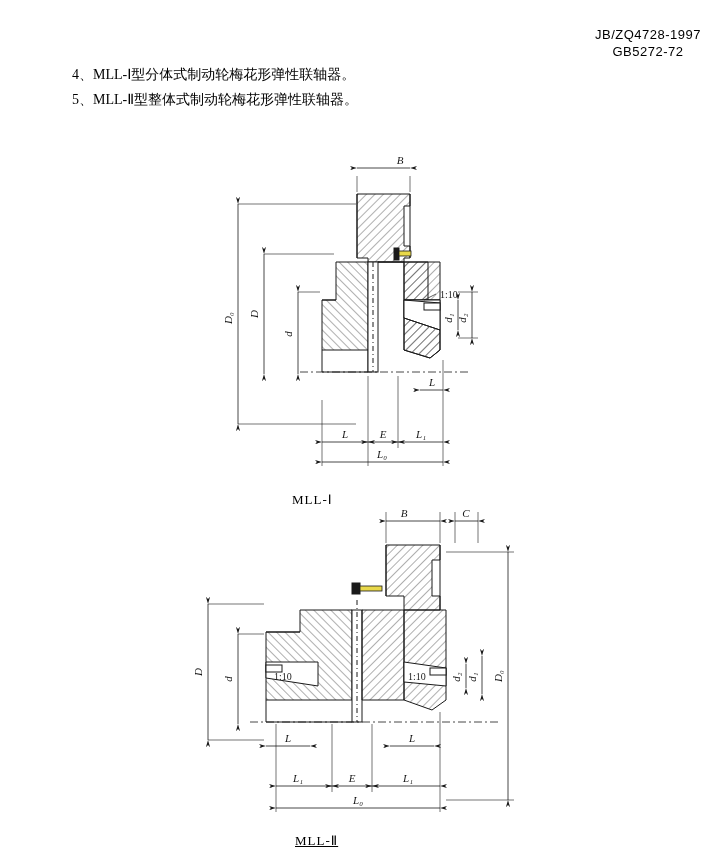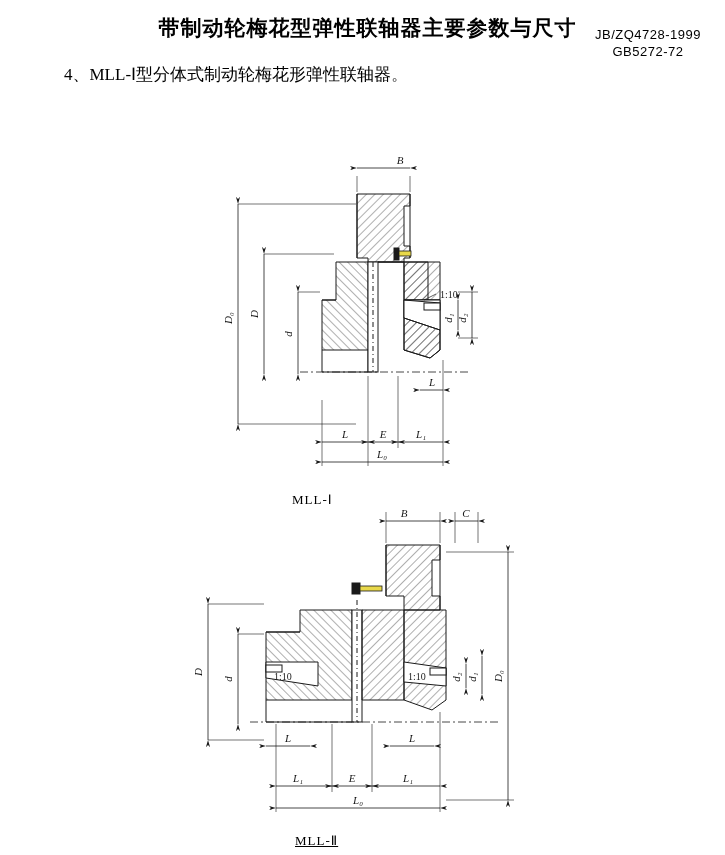--- a/index.html
+++ b/index.html
@@ -38,23 +38,23 @@
     right: 24px;
     top: 26px;
     text-align: center;
     font-family: "Liberation Sans", sans-serif;
     font-size: 13px;
     line-height: 17px;
     letter-spacing: 0.5px;
   }
   .notes {
     position: absolute;
-    left: 64px;
+    left: 72px;
     top: 62px;
-    font-size: 17px;
+    font-size: 14px;
     line-height: 25px;
   }
   .notes div {
     white-space: nowrap;
   }
   .caption {
     position: absolute;
     font-size: 13px;
     font-family: "Liberation Serif", serif;
     letter-spacing: 1px;
@@ -75,29 +75,29 @@
   .ratio {
     font-family: "Liberation Serif", serif;
     font-size: 10px;
   }
 </style>
 </head>
 <body>
 
 <div class="page">
 
-  <div class="title">带制动轮梅花型弹性联轴器主要参数与尺寸</div>
 
   <div class="std-block">
-    <div>JB/ZQ4728-1999</div>
+    <div>JB/ZQ4728-1997</div>
     <div>GB5272-72</div>
   </div>
 
   <div class="notes">
     <div>4、MLL-Ⅰ型分体式制动轮梅花形弹性联轴器。</div>
+    <div>5、MLL-Ⅱ型整体式制动轮梅花形弹性联轴器。</div>
   </div>
 
   <div class="caption" style="left:292px; top:492px;">MLL-Ⅰ</div>
   <div class="caption" style="left:295px; top:833px;text-decoration:underline;">MLL-Ⅱ</div>
 
   <svg class="diagram" viewBox="0 0 725 855">
     <defs>
       <marker id="arrS" markerWidth="10" markerHeight="8" refX="9" refY="4" orient="auto">
         <path d="M9,4 L0,1.4 L2.6,4 L0,6.6 Z" fill="#1a1a1a"></path>
       </marker>

